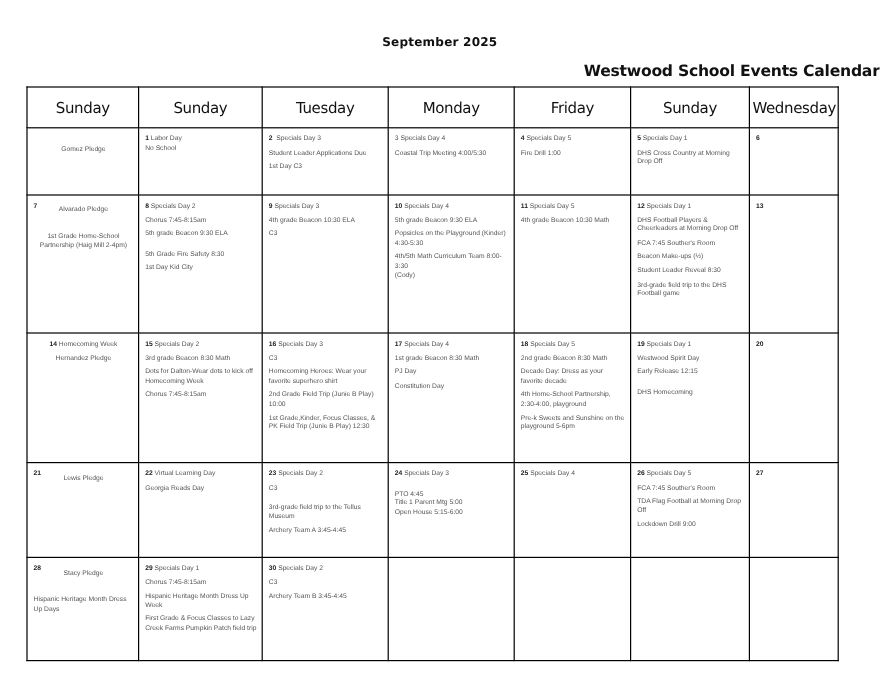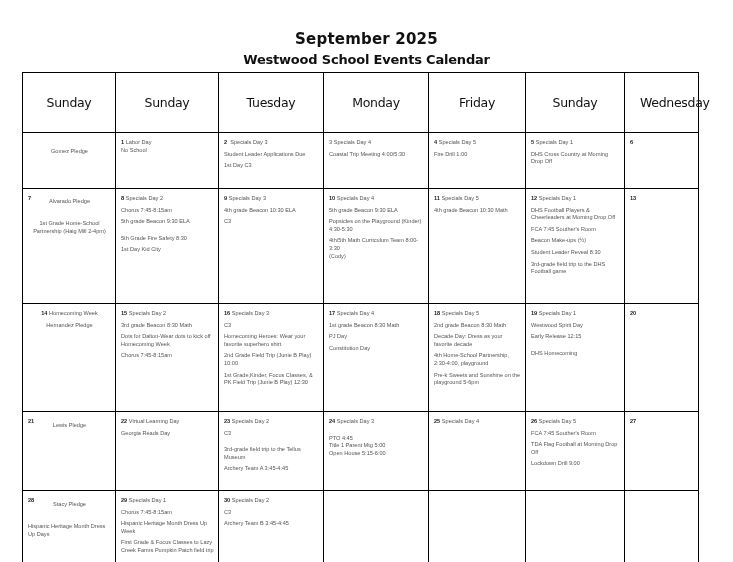--- a/index.html
+++ b/index.html
@@ -1,24 +1,24 @@
 <!DOCTYPE html>
 <html><head>
 <meta charset="utf-8">
 <style>
   html, body { margin:0; padding:0; background:#ffffff; }
   body { width:733px; height:562px; position:relative; overflow:hidden;
          font-family:"Liberation Sans", sans-serif; color:#000; }
   .title { position:absolute; left:0; width:733px; text-align:center;
            font-family:"DejaVu Sans", sans-serif; color:#111; }
-  .title-month { top:30px; font-size:15px; font-weight:bold; letter-spacing:0.2px; }
-  .title-sub { top:52px; font-size:13px; font-weight:bold; letter-spacing:-0.2px; }
+  .title-month { top:30px; font-size:10px; font-weight:bold; letter-spacing:0.2px; }
+  .title-sub { top:52px; font-size:13px; font-weight:bold; letter-spacing:-0.2px;text-align:right; }
   table.cal { position:absolute; left:22px; top:72px; border-collapse:collapse;
               table-layout:fixed; width:676px; }
-  table.cal th, table.cal td { border:1.3px solid #000; vertical-align:top; padding:15px; }
+  table.cal th, table.cal td { border:1.3px solid #000; vertical-align:top; padding:2px; }
   table.cal th { height:29px; vertical-align:middle; text-align:center;
                  font-family:"DejaVu Sans", sans-serif; font-weight:normal;
                  font-size:12.5px; color:#111; letter-spacing:-0.3px; }
   table.cal td { font-size:5.6px; color:#555; line-height:7.6px; padding:6px 4px 2px 5px; }
   .dnum { font-weight:bold; color:#222; }
   .ev { margin-bottom:4px; }
   .ev.tight { margin-bottom:0; }
   .center { text-align:center; }
   .gap { height:9px; }
   .gap-s { height:5px; }

